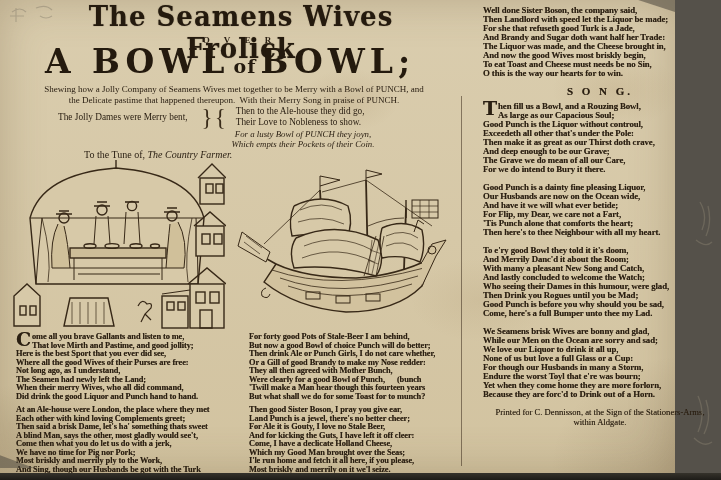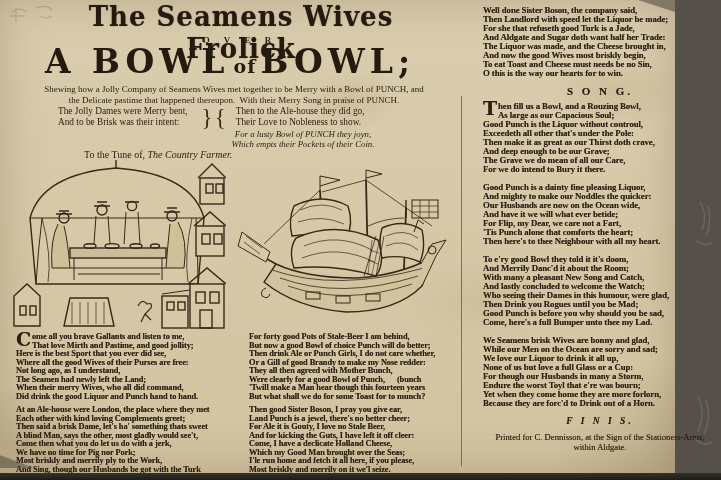--- a/index.html
+++ b/index.html
@@ -66,21 +66,21 @@
   <div class="over">O V E R</div>
   <div class="main-title">
     <span class="big">A BOWL</span><span class="small-of">of</span><span class="big">BOWL;</span>
   </div>
   <div class="subtitle verse" style="white-space:normal;">
       <div>Shewing how a Jolly Company of Seamens Wives met together to be Merry with a Bowl of PUNCH, and</div>
       <div>the Delicate pastime that happened thereupon.  With their Merry Song in praise of PUNCH.</div>
     </div>
 
   <div class="argument">
-    <div class="lines verse"><div>The Jolly Dames were Merry bent,</div><div>And to be Brisk was their intent:</div></div>
+    <div class="lines verse"><div>The Jolly Dames were Merry bent,</div></div>
     <div class="braces">}{</div>
     <div class="lines verse"><div>Then to the Ale-house they did go,</div><div>Their Love to Nobleness to show.</div></div>
   </div>
 
   <div class="refrain verse">
       <div>For a lusty Bowl of PUNCH they joyn,</div>
       <div>Which empts their Pockets of their Coin.</div>
     </div>
 
   <div class="tune">
@@ -237,40 +237,39 @@
       </div>
   </div>
 
   <div class="rule-v"></div>
 
   <div class="col-right">
     <div class="stanza verse">
         <div>Well done Sister Boson, the company said,</div>
         <div>Then Landlord with speed let the Liquor be made;</div>
         <div>For she that refuseth good Turk is a Jade,</div>
-        <div>And Aldgate and Sugar doth want half her Trade:</div>
+        <div>And Brandy and Sugar doth want half her Trade:</div>
         <div>The Liquor was made, and the Cheese brought in,</div>
         <div>And now the good Wives most briskly begin,</div>
         <div>To eat Toast and Cheese must needs be no Sin,</div>
         <div>O this is the way our hearts for to win.</div>
       </div>
     <div class="song-head">S O N G.</div>
     <div class="stanza verse dropcap">
         <div>Then fill us a Bowl, and a Rouzing Bowl,</div>
         <div>As large as our Capacious Soul;</div>
         <div>Good Punch is the Liquor without controul,</div>
         <div>Exceedeth all other that's under the Pole:</div>
         <div>Then make it as great as our Thirst doth crave,</div>
         <div>And deep enough to be our Grave;</div>
         <div>The Grave we do mean of all our Care,</div>
         <div>For we do intend to Bury it there.</div>
       </div>
     <div class="stanza verse">
         <div>Good Punch is a dainty fine pleasing Liquor,</div>
-        <div>And mighty to make our Noddles the quicker:</div>
         <div>Our Husbands are now on the Ocean wide,</div>
         <div>And have it we will what ever betide;</div>
         <div>For Flip, my Dear, we care not a Fart,</div>
         <div>'Tis Punch alone that comforts the heart;</div>
         <div>Then here's to thee Neighbour with all my heart.</div>
       </div>
     <div class="stanza verse">
         <div>To e'ry good Bowl they told it it's doom,</div>
         <div>And Merrily Danc'd it about the Room;</div>
         <div>With many a pleasant New Song and Catch,</div>
@@ -283,21 +282,20 @@
     <div class="stanza verse">
         <div>We Seamens brisk Wives are bonny and glad,</div>
         <div>While our Men on the Ocean are sorry and sad;</div>
         <div>We love our Liquor to drink it all up,</div>
         <div>None of us but love a full Glass or a Cup:</div>
         <div>For though our Husbands in many a Storm,</div>
         <div>Endure the worst Toyl that e're was bourn;</div>
         <div>Yet when they come home they are more forlorn,</div>
         <div>Because they are forc'd to Drink out of a Horn.</div>
       </div>
-    <div class="finis">F I N I S.</div>
     <div class="imprint verse" style="white-space:normal;">
         <div>Printed for C. Dennisson, at the Sign of the Stationers-Arms,</div>
         <div>within Aldgate.</div>
       </div>
   </div>
 
   <svg class="scribble" style="left:6px;top:2px;" width="60" height="44" viewBox="0 0 60 44">
     <path d="M6 10 q8 -6 14 0 M10 6 L10 20 M4 14 L18 14 M30 6 q10 -4 16 2 M34 14 q6 4 12 0" stroke="#867e6d" stroke-width="1.2" fill="none"></path>
   </svg>
   <svg class="scribble" style="left:692px;top:196px;" width="26" height="70" viewBox="0 0 26 70">

